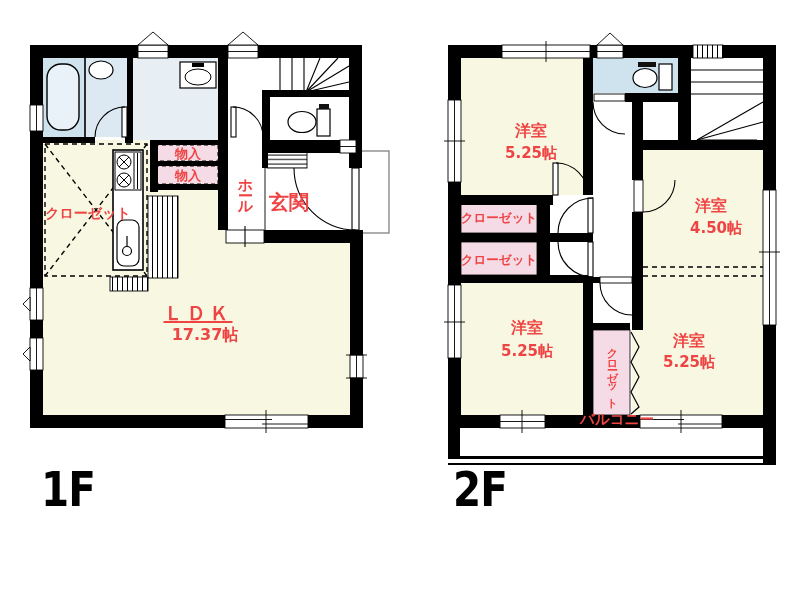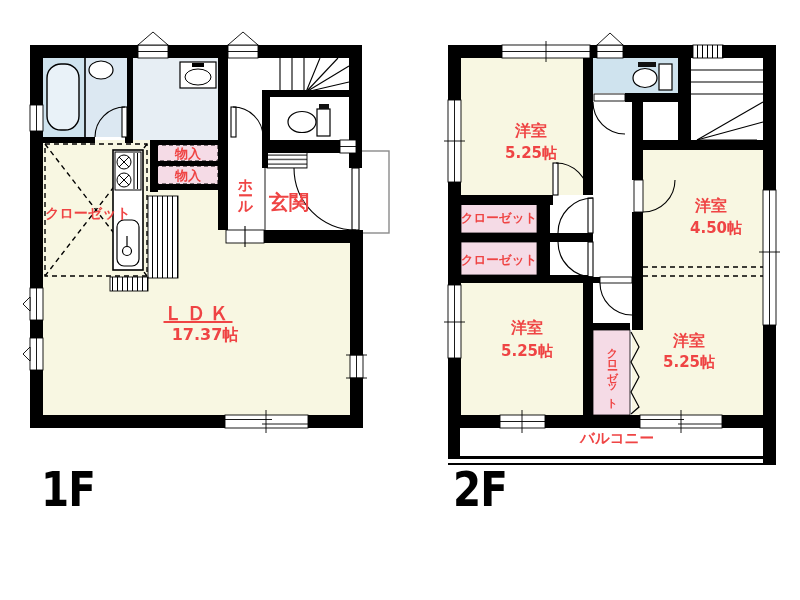--- a/index.html
+++ b/index.html
@@ -313,16 +313,16 @@
   <div class="lbl" style="left:531px;top:153px;font-size:15px;">5.25帖</div>
   <div class="lbl" style="left:711px;top:206px;font-size:16px;">洋室</div>
   <div class="lbl" style="left:716px;top:228px;font-size:15px;">4.50帖</div>
   <div class="lbl" style="left:527px;top:328px;font-size:16px;">洋室</div>
   <div class="lbl" style="left:527px;top:351px;font-size:15px;">5.25帖</div>
   <div class="lbl" style="left:689px;top:341px;font-size:16px;">洋室</div>
   <div class="lbl" style="left:689px;top:362px;font-size:15px;">5.25帖</div>
   <div class="lbl" style="left:499px;top:218px;font-size:12.5px;">クローゼット</div>
   <div class="lbl" style="left:499px;top:260px;font-size:12.5px;">クローゼット</div>
   <div class="lbl vert" style="left:612px;top:371px;font-size:11px;letter-spacing:0;">クローゼット</div>
-  <div class="lbl" style="left:617px;top:438px;font-size:14.5px;">バルコニー</div>
+  <div class="lbl" style="left:617px;top:419px;font-size:14.5px;">バルコニー</div>
   <div class="lbl floor-tag" style="left:480px;top:489px;">2F</div>
 </div>
 </div>
 
 </body></html>

